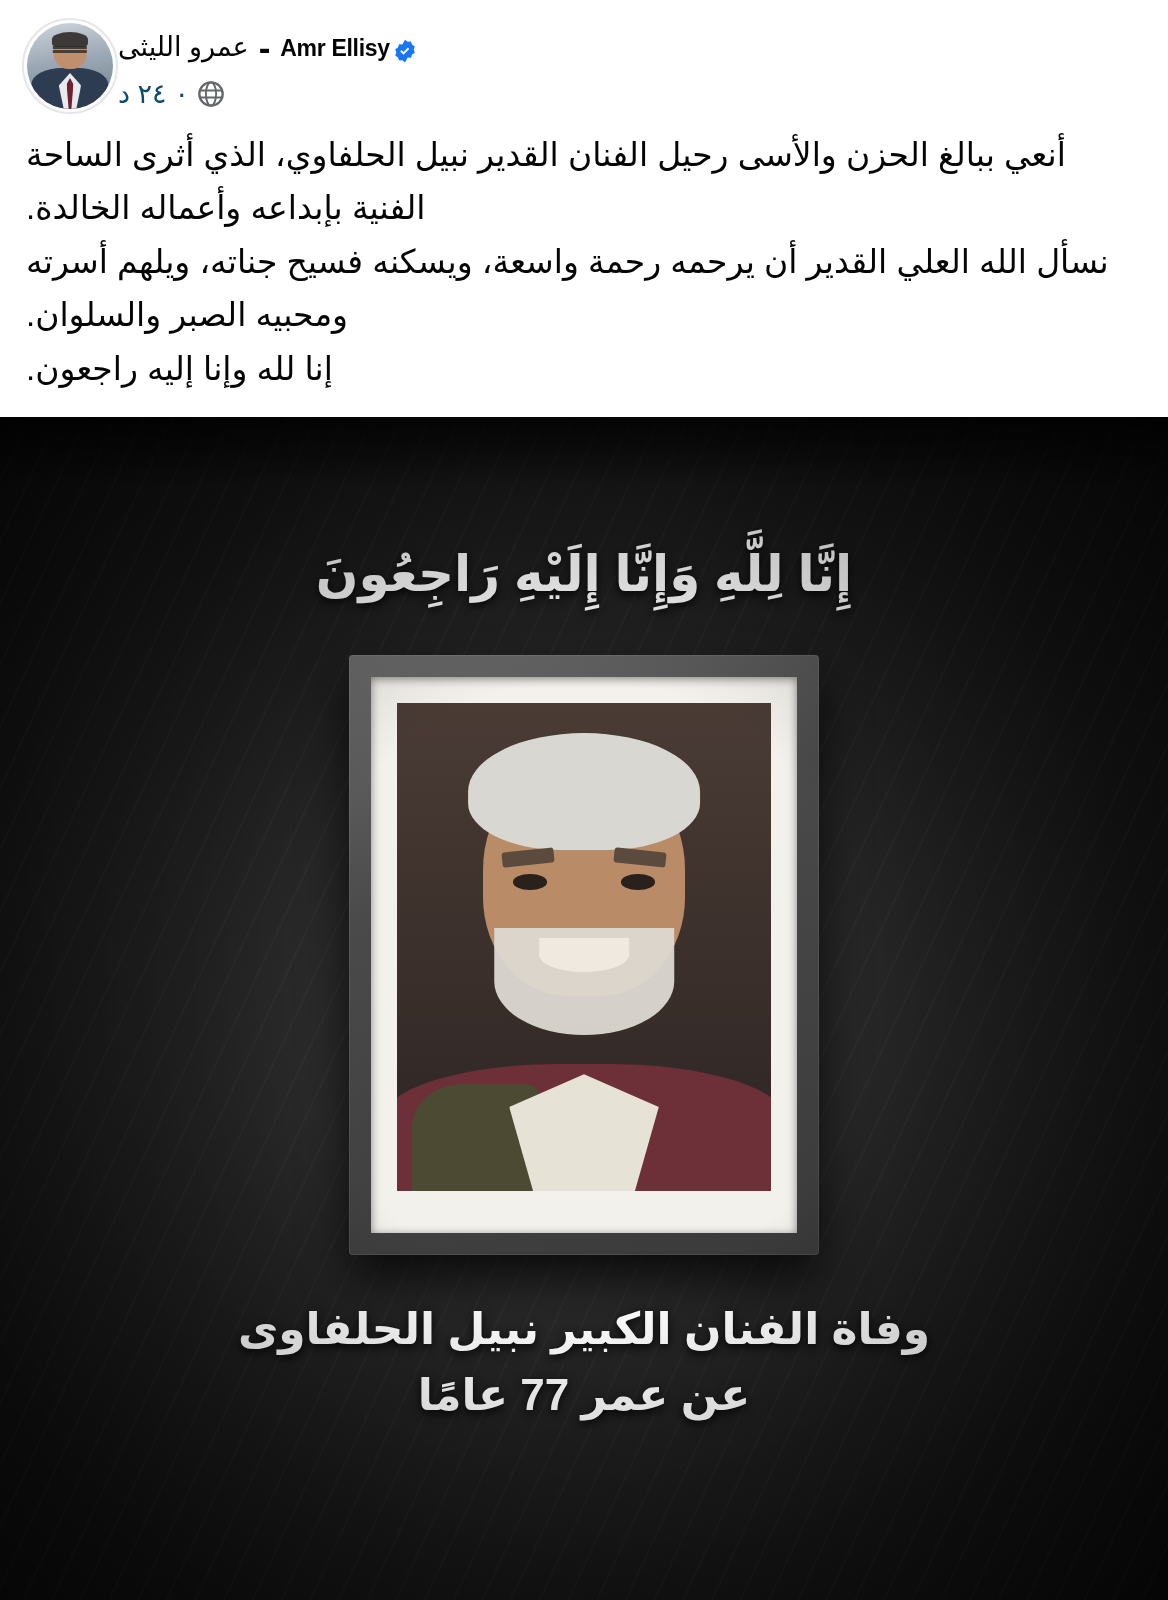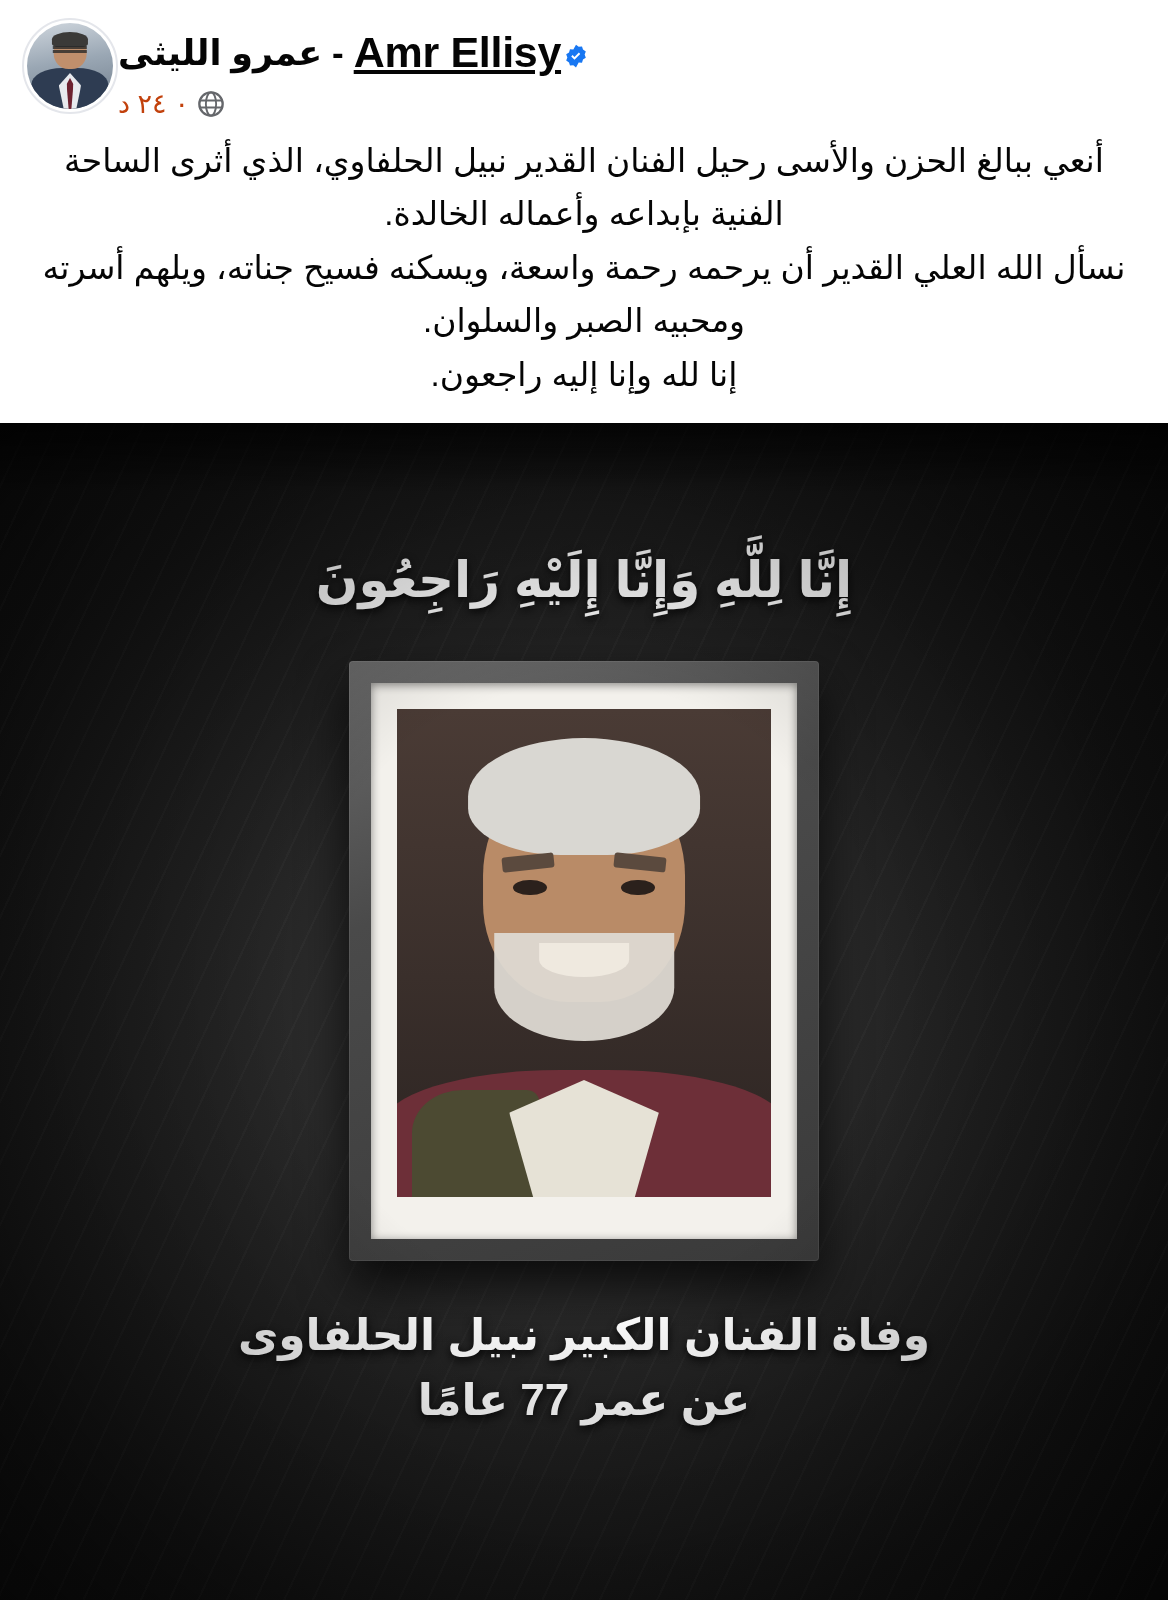--- a/index.html
+++ b/index.html
@@ -122,42 +122,42 @@
     align-items: center;
     justify-content: flex-start;
     gap: 0px;
     flex-direction: row-reverse;
     font-size: 35px;
     font-weight: bold;
     color: #050505;
     line-height: 1.25;
     white-space: nowrap;
   }
-  .name-ar { font-size: 35px; font-weight: bold; }
+  .name-ar { font-size: 27px; font-weight: normal; }
   .name-sep { padding: 0 10px; font-weight: bold; }
-  .name-en { font-size: 43px; font-weight: bold; letter-spacing: -0.3px; text-decoration: underline; }
+  .name-en { font-size: 23px; font-weight: bold; letter-spacing: -0.3px; }
   .verified {
     display: inline-block;
     width: 26px;
     height: 26px;
     margin-right: -13px;
     margin-left: 2px;
     position: relative;
     top: 3px;
   }
   .verified svg { display: block; }
 
   .meta-line {
     margin-top: 8px;
     display: flex;
     flex-direction: row-reverse;
     align-items: center;
     justify-content: flex-start;
     gap: 8px;
-    color: #c2410c;
+    color: #0c4a6e;
     font-size: 27px;
   }
   .globe-icon {
     width: 28px;
     height: 28px;
     display: inline-block;
   }
   .globe-icon svg { display: block; }
 
   
@@ -175,21 +175,21 @@
   }
   .more-btn i {
     width: 9px; height: 9px; border-radius: 50%;
     background: #050505; display: block;
   }
 
   
   .post-body {
     padding: 8px 26px 22px 26px;
     direction: rtl;
-    text-align: center;
+    text-align: left;
     font-size: 33px;
     line-height: 1.62;
     color: #050505;
     letter-spacing: 0;
   }
   .post-body p { margin: 0; }
 
   
   .post-media {
     flex: 1 1 auto;

